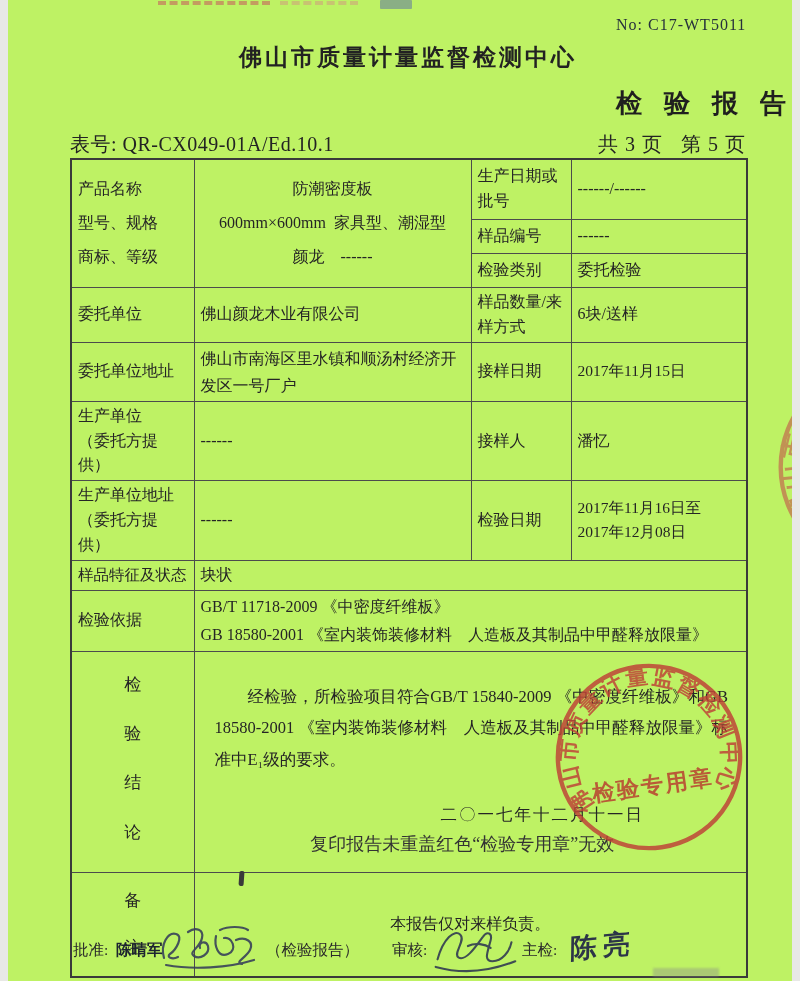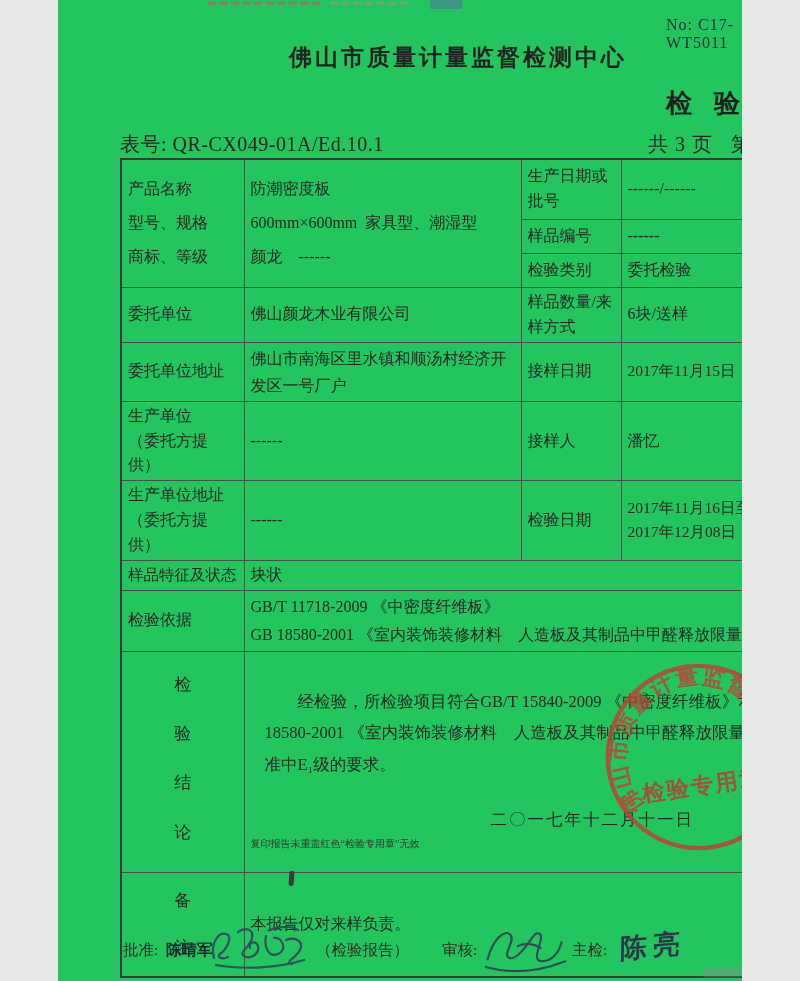--- a/index.html
+++ b/index.html
@@ -1,18 +1,18 @@
 <!DOCTYPE html>
 <html><head>
 <meta charset="utf-8">
 <style>
   html,body{margin:0;padding:0;background:#e8e8e6;}
   .page{
-    position:relative;width:684px;height:981px;margin:0 auto;
-    background:#22c55e;overflow:hidden;
+    position:relative;width:784px;height:981px;margin:0 auto;
+    background:#bef264;overflow:hidden;
     font-family:"Liberation Serif","DejaVu Serif",serif;
     color:#2e2e2e;
   }
   
   .report-no{position:absolute;left:608px;top:16px;font-size:16px;letter-spacing:1px;color:#26303c;}
   .org-name{position:absolute;left:0;top:42px;width:800px;text-align:center;
     font-size:23px;font-weight:700;letter-spacing:3px;color:#222;}
   .report-title{position:absolute;left:0;top:86px;width:800px;text-align:right;
     font-size:26px;font-weight:700;letter-spacing:22px;text-indent:22px;color:#1f1f1f;}
   .form-row{position:absolute;left:62px;top:131px;width:676px;font-size:20px;color:#232323;}
@@ -27,28 +27,28 @@
   table.report td{
     border:1px solid #4c4c4c;
     padding:2px 6px;vertical-align:middle;overflow:hidden;
   }
   table.report{border:2px solid #3a3a3a;}
   td.c1{text-align:left;padding-left:7px;}
   td.c3{text-align:left;padding-left:7px;}
   td.c4{text-align:left;padding-left:11px;}
   .pre{white-space:pre-line;}
   .prewrap{white-space:pre-wrap;}
-  .ctr{text-align:left;}
+  .ctr{text-align:center;}
   .lh2{line-height:2.15;}
   .lh17{line-height:1.55;}
   td.vlabel{text-align:center;white-space:pre-line;line-height:2.9;font-size:17px;vertical-align:middle;}
   td.concl-cell{vertical-align:top;padding:0;}
   .concl-para{margin:13px 12px 0 14px;text-indent:2em;line-height:1.92;font-size:16.5px;text-align:justify;}
   .concl-date{margin-top:28px;text-align:right;padding-right:96px;font-size:16.5px;letter-spacing:2px;}
-  .concl-note{margin-top:6px;text-align:left;padding-right:16px;font-size:10px;color:#333;}
+  .concl-note{margin-top:6px;text-align:center;padding-right:16px;font-size:18px;color:#333;}
   .basis{line-height:1.75;padding-left:3px;}
   
   .stamp{position:absolute;pointer-events:none;}
   
   .footer-row{position:absolute;left:62px;top:926px;width:700px;height:54px;font-size:15.5px;color:#2a2a2a;}
   .footer-row .fl{position:absolute;top:14px;}
   .approve-name{font-weight:700;color:#1d2430;}
   .sig{position:absolute;}
   .chief-name{position:absolute;left:500px;top:2px;font-size:27px;font-weight:600;color:#2c3548;
     transform:rotate(-5deg) skewX(-6deg);letter-spacing:6px;}

